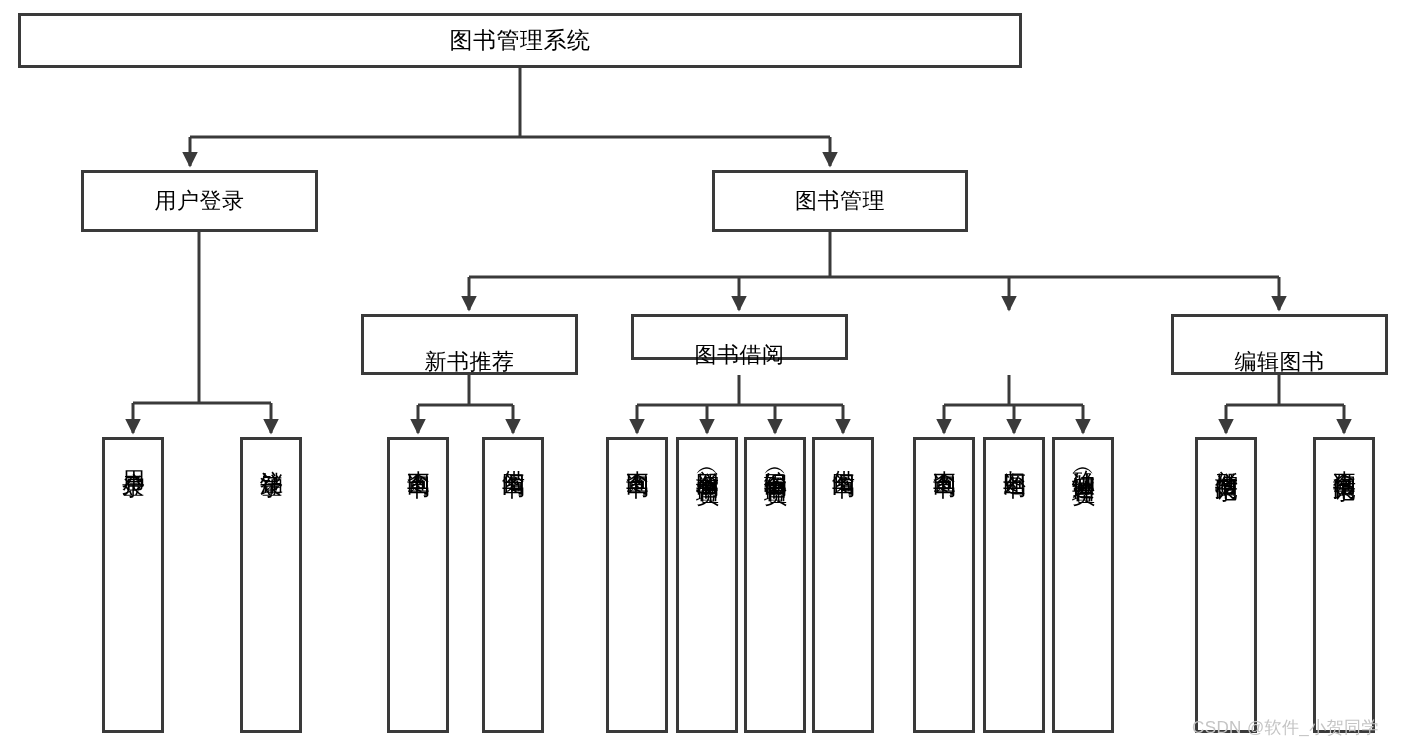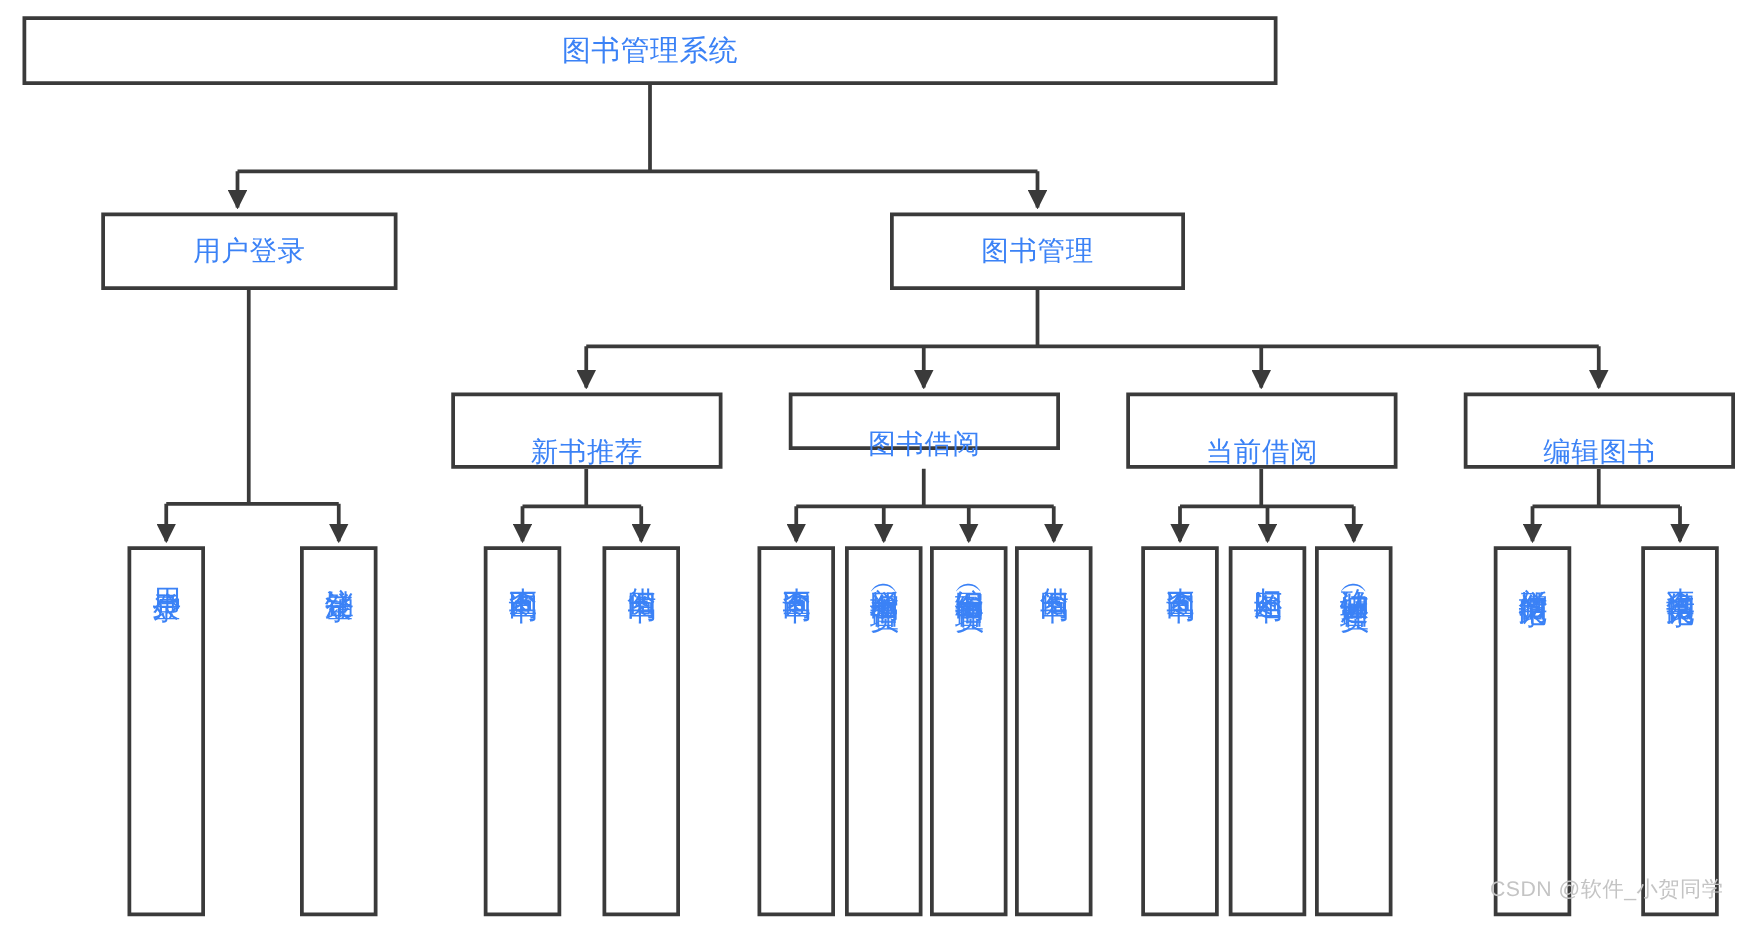--- a/index.html
+++ b/index.html
@@ -29,21 +29,21 @@
     position: absolute;
     box-sizing: border-box;
     background: #ffffff;
     border: 3px solid #3a3a3a;
     display: flex;
     align-items: center;
     justify-content: center;
     z-index: 2;
   }
   .node-label {
-    color: #3b82f6;
+    color: #000000;
     font-size: 22px;
     line-height: 1.12;
     letter-spacing: 0.5px;
     white-space: nowrap;
     text-align: center;
   }
   .node.root .node-label { font-size: 23px; }
   .node.lvl1 .node-label { font-size: 22px; }
   .node.lvl2 .node-label { font-size: 22px; margin-top: 36px; }
 
@@ -128,33 +128,30 @@
     </g>
   </svg>
 
   <div class="node root" style="left:18px; top:13px; width:1004px; height:55px;">
     <span class="node-label">图书管理系统</span>
   </div>
 
   <div class="node lvl1" style="left:81px; top:170px; width:237px; height:62px;">
     <span class="node-label">用户登录</span>
   </div>
-  <div class="node lvl1" style="left:712px; top:170px; width:236px; height:62px;">
+  <div class="node lvl1" style="left:712px; top:170px; width:256px; height:62px;">
     <span class="node-label">图书管理</span>
   </div>
 
   <div class="node lvl2" style="left:361px; top:314px; width:217px; height:61px;">
     <span class="node-label">新书推荐</span>
   </div>
   <div class="node lvl2" style="left:631px; top:314px; width:217px; height:46px;">
     <span class="node-label">图书借阅</span>
   </div>
-  <div class="node lvl2" style="left:901px; top:314px; width:217px; height:61px;">
-    <span class="node-label">当前借阅</span>
-  </div>
   <div class="node lvl2" style="left:1171px; top:314px; width:217px; height:61px;">
     <span class="node-label">编辑图书</span>
   </div>
 
   <div class="node leaf" style="left:102px; top:437px; width:62px; height:296px;">
     <span class="node-label">用户登录</span>
   </div>
   <div class="node leaf" style="left:240px; top:437px; width:62px; height:296px;">
     <span class="node-label">注销登录</span>
   </div>
@@ -189,15 +186,15 @@
     <span class="node-label">确认归还（管理员）</span>
   </div>
 
   <div class="node leaf" style="left:1195px; top:437px; width:62px; height:296px;">
     <span class="node-label">新增借阅记录</span>
   </div>
   <div class="node leaf" style="left:1313px; top:437px; width:62px; height:296px;">
     <span class="node-label">查询借阅记录</span>
   </div>
 
-  <div class="watermark" style="left:1192px; top:700px;">CSDN @软件_小贺同学</div>
+  <div class="watermark" style="left:1192px; top:716px;">CSDN @软件_小贺同学</div>
 
 </div>
 
 </body></html>

